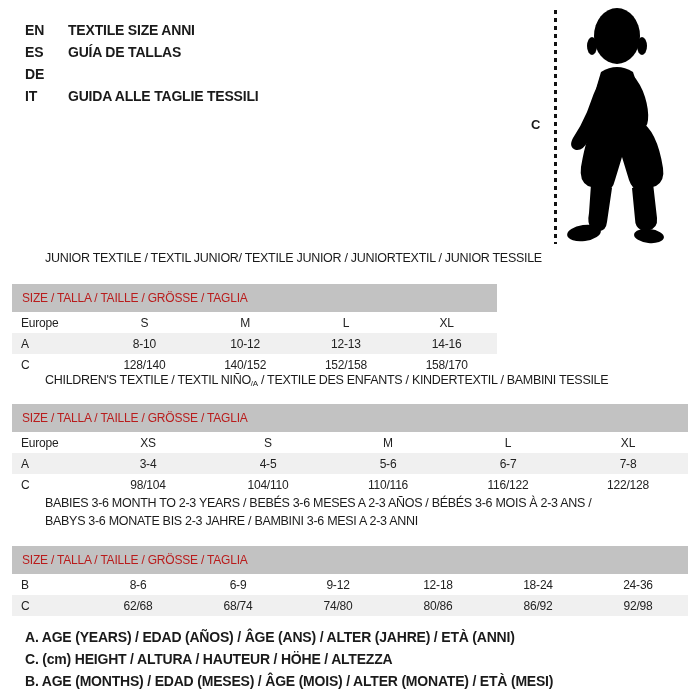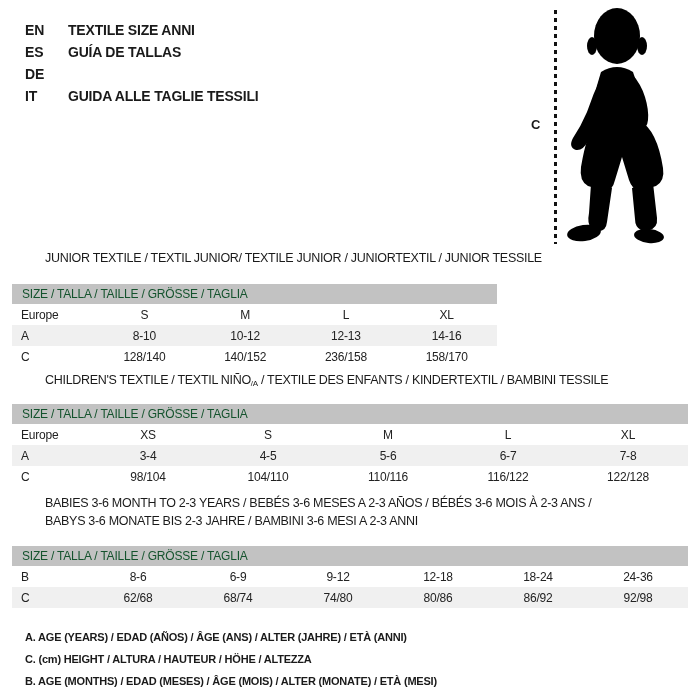--- a/index.html
+++ b/index.html
@@ -15,31 +15,31 @@
   #figure{position:absolute;left:525px;top:0;width:175px;height:250px;}
   #dash-line{position:absolute;left:29px;top:10px;width:3px;height:234px;
     background:repeating-linear-gradient(to bottom,#111 0 4px,transparent 4px 8px);}
   #figure-c{position:absolute;left:6px;top:117px;font-size:13px;font-weight:700;}
   #baby-svg{position:absolute;left:20px;top:0;}
   
   .sec-heading{position:absolute;left:25px;font-size:12.5px;font-weight:400;letter-spacing:-0.3px;line-height:18px;white-space:nowrap;margin-left:20px;}
   .sub{font-size:8px;vertical-align:-2px;}
   
   .size-table{position:absolute;left:12px;border-collapse:collapse;table-layout:fixed;font-size:12px;letter-spacing:-0.2px;}
-  .size-table th{background:#c2c2c2;height:20px;line-height:16px;font-weight:400;color:#14532d;
+  .size-table th{background:#c2c2c2;height:28px;line-height:16px;font-weight:400;color:#b91c1c;
     text-align:left;padding:0 0 0 10px;font-size:12px;}
   .size-table td{height:21px;line-height:18px;padding:0;text-align:center;color:#222;}
   .size-table td.lbl{text-align:left;padding-left:9px;}
   .size-table tr.shaded td{background:#f0f0f0;}
   #junior-table{top:284px;width:485px;}
   #children-table{top:404px;width:676px;}
   #babies-table{top:546px;width:676px;}
   
   #footnotes{position:absolute;left:25px;top:626px;}
-  .footnote{height:22px;line-height:22px;font-size:11px;font-weight:700;letter-spacing:-0.2px;white-space:nowrap;}
+  .footnote{height:22px;line-height:22px;font-size:14px;font-weight:700;letter-spacing:-0.2px;white-space:nowrap;}
 </style>
 </head>
 <body>
 
 <div id="page">
 
   <div id="lang-list">
     <div class="lang-row">
       <span class="lang-code">EN</span>
       <span class="lang-label">TEXTILE SIZE ANNI</span>
@@ -103,21 +103,21 @@
         <td class="lbl">A</td>
         <td>8-10</td>
         <td>10-12</td>
         <td>12-13</td>
         <td>14-16</td>
       </tr>
       <tr>
         <td class="lbl">C</td>
         <td>128/140</td>
         <td>140/152</td>
-        <td>236/158</td>
+        <td>152/158</td>
         <td>158/170</td>
       </tr>
     </tbody>
   </table>
 
   <div class="sec-heading" style="top:371px;"><span>CHILDREN'S TEXTILE / TEXTIL NIÑO</span><span class="sub">/A</span><span> / TEXTILE DES ENFANTS / KINDERTEXTIL / BAMBINI TESSILE</span></div>
   <table class="size-table" id="children-table">
     <colgroup>
         <col style="width:76px;">
         <col>

